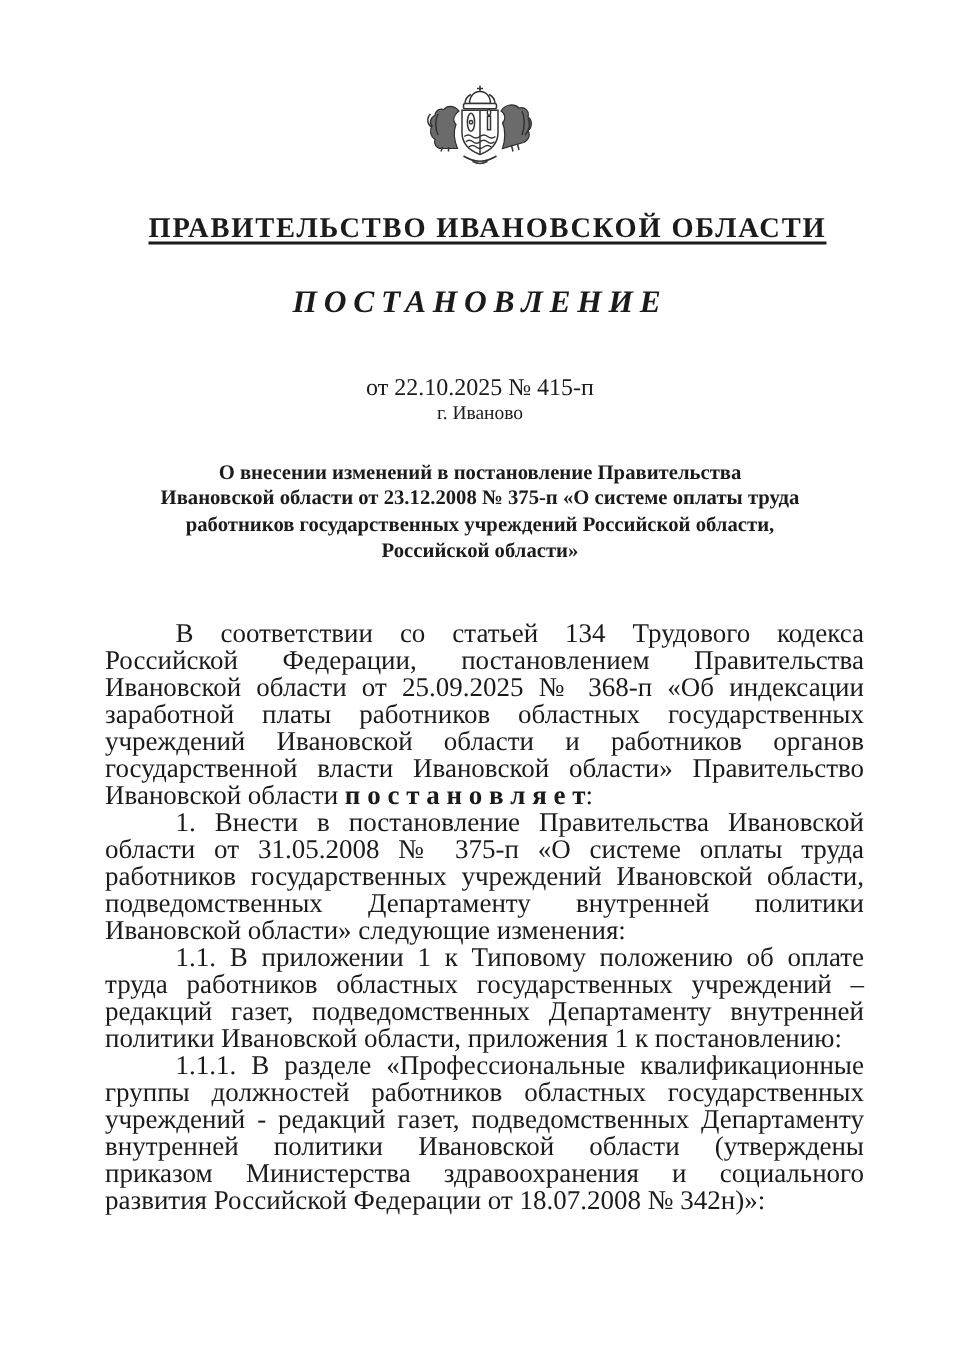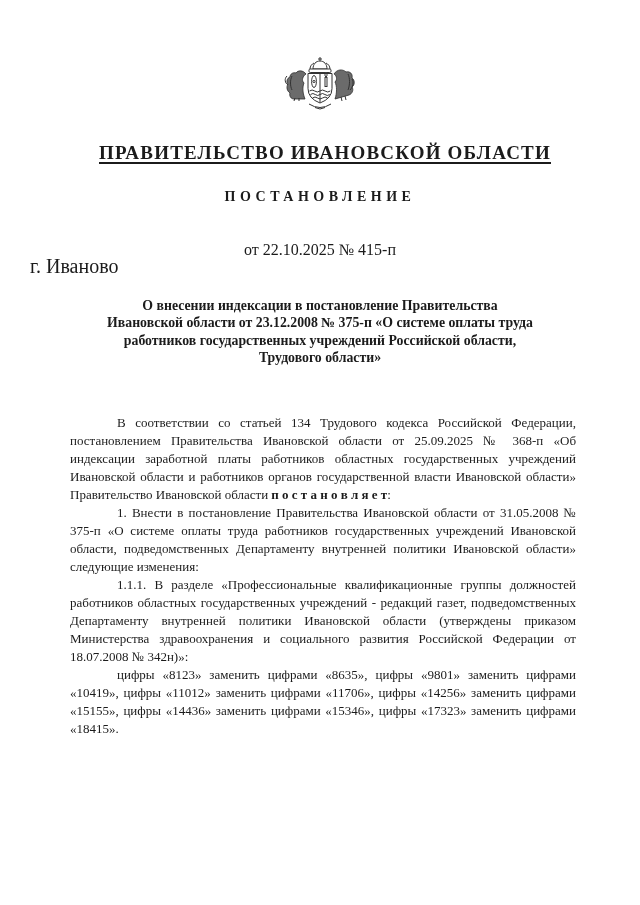--- a/index.html
+++ b/index.html
@@ -34,46 +34,48 @@
   }
   .org-name .u {
     text-decoration: underline;
     text-decoration-thickness: 1.5px;
     text-underline-offset: 3px;
     margin-left: 10px;
   }
   .doc-type {
     margin: 25px 30px 0 30px;
     text-align: center;
-    font-size: 14px;
+    font-size: 21px;
     font-weight: bold;
     letter-spacing: 4.5px;
+    font-style: italic;
   }
   .date-line {
     margin: 37px 30px 0 30px;
     text-align: center;
     font-size: 16px;
     line-height: 16px;
   }
   .city-line {
     margin: 0 30px;
-    font-size: 20px;
+    text-align: center;
+    font-size: 13px;
     line-height: 16px;
   }
   .doc-title {
     margin: 23px auto 0 auto;
     width: 490px;
     text-align: center;
     font-size: 13.8px;
     font-weight: bold;
     line-height: 17.5px;
   }
   .body-text {
-    margin: 47px 64px 0 70px;
-    font-size: 13px;
+    margin: 37px 64px 0 70px;
+    font-size: 18px;
     line-height: 18px;
     text-align: justify;
   }
   .body-text p {
     margin: 0;
     padding: 0;
     text-indent: 47px;
   }
   .decree-word {
     font-weight: bold;
@@ -126,26 +128,26 @@
   <div class="org-name">
     <span class="u">ПРАВИТЕЛЬСТВО ИВАНОВСКОЙ ОБЛАСТИ</span>
   </div>
 
   <div class="doc-type">ПОСТАНОВЛЕНИЕ</div>
 
   <div class="date-line">от 22.10.2025 № 415-п</div>
   <div class="city-line">г. Иваново</div>
 
   <div class="doc-title">
-    <div>О внесении индексации в постановление Правительства</div>
+    <div>О внесении изменений в постановление Правительства</div>
     <div>Ивановской области от 23.12.2008 № 375-п «О системе оплаты труда</div>
     <div>работников государственных учреждений Российской области,</div>
-    <div>Трудового области»</div>
+    <div>Российской области»</div>
   </div>
 
   <div class="body-text">
     <p><span>В соответствии со статьей 134 Трудового кодекса Российской Федерации, постановлением Правительства Ивановской области от 25.09.2025 № 368-п «Об индексации заработной платы работников областных государственных учреждений Ивановской области и работников органов государственной власти Ивановской области» Правительство Ивановской области </span><span class="decree-word">п о с т а н о в л я е т</span><span>:</span></p>
     <p>1. Внести в постановление Правительства Ивановской области от 31.05.2008 № 375-п «О системе оплаты труда работников государственных учреждений Ивановской области, подведомственных Департаменту внутренней политики Ивановской области» следующие изменения:</p>
+    <p>1.1. В приложении 1 к Типовому положению об оплате труда работников областных государственных учреждений – редакций газет, подведомственных Департаменту внутренней политики Ивановской области, приложения 1 к постановлению:</p>
     <p>1.1.1. В разделе «Профессиональные квалификационные группы должностей работников областных государственных учреждений - редакций газет, подведомственных Департаменту внутренней политики Ивановской области (утверждены приказом Министерства здравоохранения и социального развития Российской Федерации от 18.07.2008 № 342н)»:</p>
-    <p>цифры «8123» заменить цифрами «8635», цифры «9801» заменить цифрами «10419», цифры «11012» заменить цифрами «11706», цифры «14256» заменить цифрами «15155», цифры «14436» заменить цифрами «15346», цифры «17323» заменить цифрами «18415».</p>
   </div>
 
 </div>
 
 </body></html>

